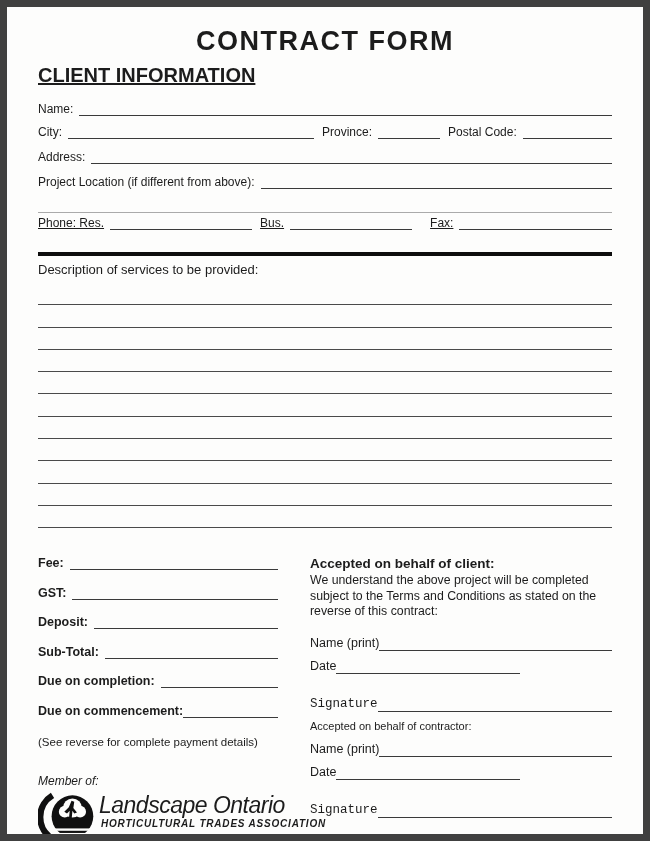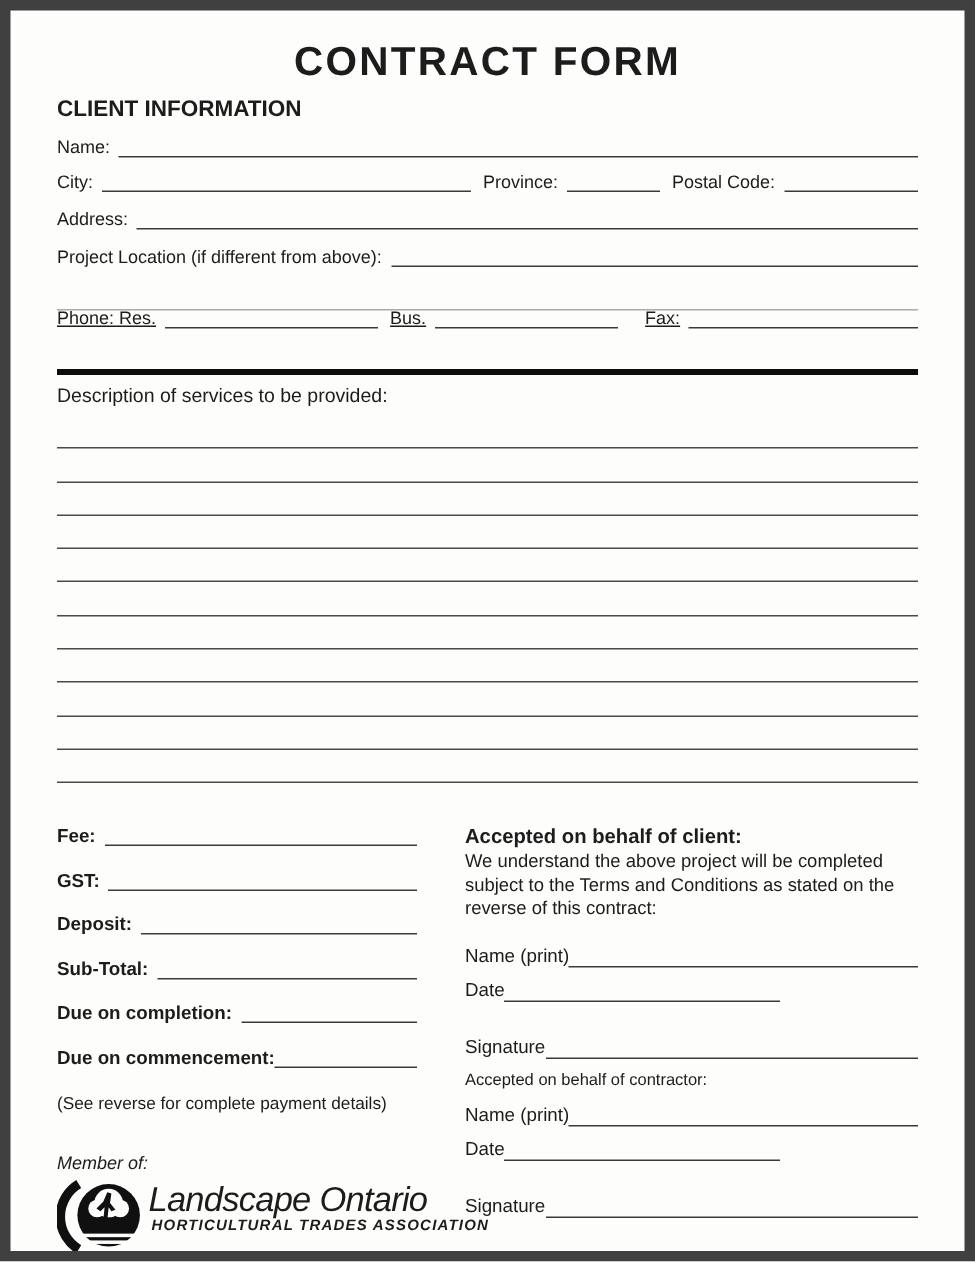--- a/index.html
+++ b/index.html
@@ -17,27 +17,28 @@
     overflow:hidden;
   }
   .title {
     text-align:center;
     font-size:27px;
     font-weight:bold;
     letter-spacing:1.5px;
     margin-top:7px;
   }
   .section-head {
-    font-size:15px;
+    font-size:20px;
     font-weight:bold;
     margin-top:7px;
+    text-decoration:underline;
   }
   .row {
     display:flex;
-    align-items:flex-start;
+    align-items:center;
     font-size:12px;
     height:24px;
   }
   .row .lbl { white-space:nowrap; padding-bottom:1px; }
   .fill {
     border-bottom:1.3px solid #3a3a3a;
     height:14px;
   }
   .fill.grow { flex:1; }
   .ml { margin-left:6px; }
@@ -124,21 +125,21 @@
     max-width:305px;
   }
   .sig-row {
     display:flex;
     align-items:flex-end;
     font-size:12.5px;
     height:23px;
   }
   .sig-row .lbl { white-space:nowrap; padding-bottom:1px; }
   .sig-row.first { margin-top:8px; }
-  .sig-row.gap-lg { margin-top:15px; }
+  .sig-row.gap-lg { margin-top:15px;font-family:Liberation Mono, monospace; }
   .sig-row.gap-md { margin-top:2px; }
   .contractor-head { margin-top:8px; }
   .date-fill { margin-right:92px; }
 </style>
 </head>
 <body>
 
 <div class="page">
 
   <div class="title">CONTRACT FORM</div>

